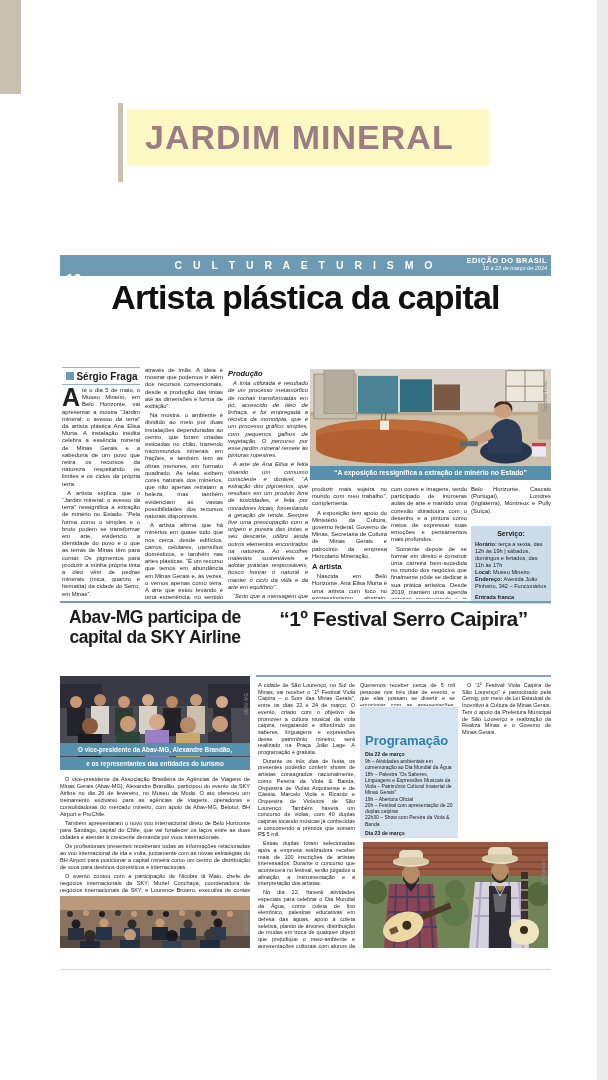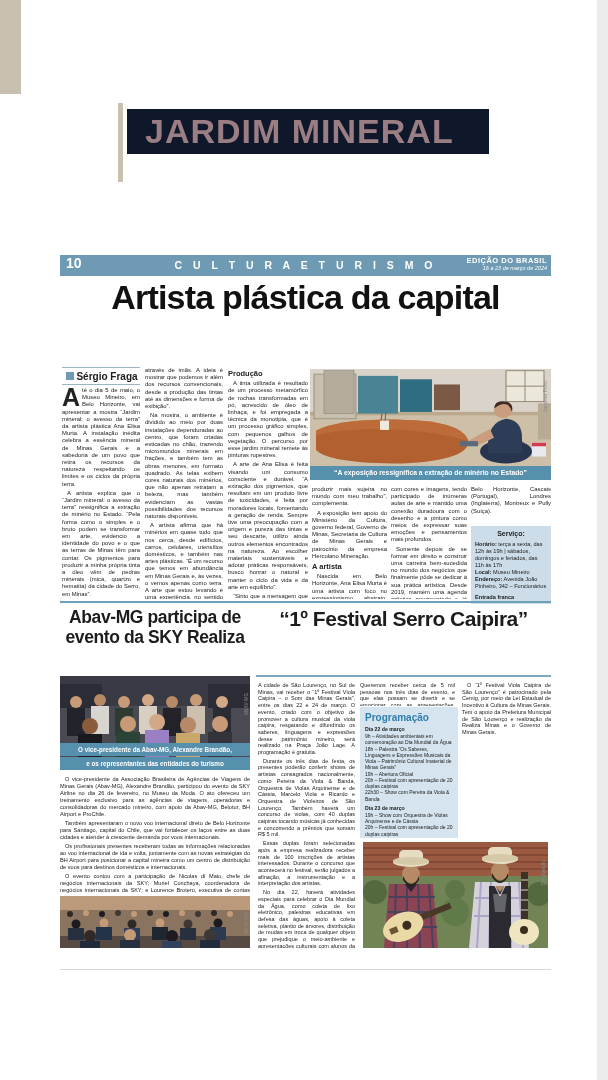--- a/index.html
+++ b/index.html
@@ -4,30 +4,30 @@
 <style>
   html,body{margin:0;padding:0;background:#ffffff;}
   #canvas{position:relative;width:608px;height:1080px;background:#ffffff;overflow:hidden;
           font-family:"Liberation Sans",sans-serif;color:#1c1c1c;}
   .abs{position:absolute;}
 
   
   .corner-block{left:0;top:0;width:21px;height:94px;background:#c8c1b0;}
   .right-strip{left:597px;top:0;width:11px;height:1080px;background:#edebe9;}
   .accent-strip{left:118px;top:103px;width:5px;height:79px;background:#c8c1b0;}
-  .hdr-block1{left:127px;top:109px;width:362px;height:45px;background:#0f172a;display:flex;align-items:center;}
+  .hdr-block1{left:127px;top:109px;width:362px;height:56px;background:#fef9c3;display:flex;align-items:center;}
   .hdr-block2{left:127px;top:172px;width:126px;height:43px;background:#f0eeee;display:flex;align-items:center;}
   .hdr-title{font-size:34px;font-weight:bold;color:#9a7e84;letter-spacing:1px;padding-left:18px;}
   .hdr-sub{font-size:26px;font-weight:bold;color:#9a7e84;letter-spacing:1px;padding-left:18px;}
 
   
   .clipping{left:60px;top:255px;width:491px;height:722px;background:#ffffff;}
 
   .masthead{left:0;top:0;width:491px;height:21px;background:#6e9bb3;color:#fff;}
-  .mast-page{left:6px;top:0;font-size:14px;font-weight:bold;}
+  .mast-page{left:6px;top:16px;font-size:14px;font-weight:bold;}
   .mast-section{left:0;top:4px;width:491px;text-align:center;font-size:10.5px;font-weight:bold;letter-spacing:4px;}
   .mast-right{right:4px;top:2px;text-align:right;line-height:1.1;}
   .mast-edition{font-size:7.5px;font-weight:bold;letter-spacing:0.5px;}
   .mast-date{font-size:5.5px;font-style:italic;}
 
   .main-headline{left:0;top:24px;width:491px;text-align:center;font-size:34px;line-height:36px;
                  font-weight:bold;letter-spacing:-0.8px;color:#111;}
 
   .byline-box{left:2px;top:112px;width:78px;height:16px;border-top:1px solid #9bb3c2;
               border-bottom:1px solid #9bb3c2;display:flex;align-items:center;}
@@ -35,21 +35,21 @@
   .byline-name{flex:1;text-align:center;font-size:10px;font-weight:bold;}
 
   .col{font-size:5.9px;line-height:1.22;text-align:justify;overflow:hidden;color:#222;}
   .col p{margin:0 0 2px 0;text-indent:5px;}
   .col p.noindent{text-indent:0;}
   .subhead{font-size:7.5px;font-weight:bold;margin:2px 0 2px 0;text-indent:0;}
   .dropcap{float:left;font-size:25px;line-height:21px;font-weight:bold;padding:0 2px 0 0;}
 
   .mcol1{left:2px;top:132px;width:78px;height:212px;}
   .mcol2{left:85px;top:112px;width:78px;height:232px;}
-  .mcol3{left:168px;top:112px;width:80px;height:232px;}
+  .mcol3{left:168px;top:112px;width:80px;height:232px;font-style:italic;}
 
   .photo-frame{overflow:hidden;}
   .photo1{left:250px;top:114px;width:241px;height:97px;}
   .caption-bar{background:#5690ad;color:#fff;font-weight:bold;text-align:center;}
   .cap-main{left:250px;top:211px;width:241px;height:14px;font-size:6.8px;line-height:14px;}
 
   .minicol-a{left:252px;top:231px;width:75px;height:113px;}
   .minicol-b{left:331px;top:231px;width:76px;height:113px;}
   .minicol-c{left:411px;top:231px;width:80px;height:113px;}
 
@@ -73,21 +73,21 @@
   
   .fest-headline{left:196px;top:350px;width:295px;text-align:center;font-size:21px;line-height:27px;
                  font-weight:bold;letter-spacing:-0.5px;}
   .fest-underline{left:196px;top:420px;width:295px;height:2px;background:#7fa8bd;}
   .fcol1{left:198px;top:427px;width:97px;height:266px;font-size:5.5px;line-height:1.22;}
   .fcol2{left:300px;top:427px;width:95px;height:24px;font-size:5.5px;line-height:1.22;}
   .fcol3{left:402px;top:427px;width:89px;height:70px;font-size:5.5px;line-height:1.22;}
 
   .program-box{left:300px;top:452px;width:98px;height:131px;background:#d5e4ee;padding:5px 5px;
                box-sizing:border-box;overflow:hidden;}
-  .program-title{color:#2e7fae;font-weight:bold;font-size:10px;margin-bottom:3px;}
+  .program-title{color:#2e7fae;font-weight:bold;font-size:13px;margin-bottom:3px;margin-top:21px;}
   .program-day{font-size:5.2px;font-weight:bold;margin:3px 0 1px 0;}
   .program-item{font-size:5px;line-height:1.25;margin:0;}
 
   .photo4{left:303px;top:587px;width:185px;height:106px;}
 
   .bottom-line{left:0;top:714px;width:491px;height:1px;background:#d8d8d8;}
 
   .credit{writing-mode:vertical-rl;transform:rotate(180deg);font-size:4.5px;color:#8a8a8a;letter-spacing:0.3px;}
   .credit-main{left:483px;top:117px;height:40px;}
   .credit-abav1{left:184px;top:424px;height:36px;}
@@ -196,21 +196,21 @@
       <div><b>Horário:</b><span> terça a sexta, das 12h às 19h | sábados, domingos e feriados, das 11h às 17h</span></div>
       <div><b>Local:</b><span> Museu Mineiro</span></div>
       <div><b>Endereço:</b><span> Avenida João Pinheiro, 342 – Funcionários</span></div>
       <div class="service-footer">Entrada franca</div>
     </div>
 
     <div class="abs divider"></div>
 
     <div class="abs abav-headline">
       <div>Abav-MG participa de</div>
-      <div>evento da SKY Realiza</div>
+      <div>capital da SKY Airline</div>
     </div>
 
     <div class="abs photo-frame photo2">
       <svg width="190" height="94" viewBox="0 0 190 94" preserveAspectRatio="none">
         <rect width="190" height="94" fill="#4a4a52"></rect>
         <rect width="190" height="30" fill="#3a3a44"></rect>
         <rect x="0" y="8" width="42" height="24" fill="#2c2c36"></rect>
         <rect x="148" y="8" width="42" height="24" fill="#2c2c36"></rect>
         <g>
           <circle cx="16" cy="26" r="6" fill="#c79b77"></circle>

